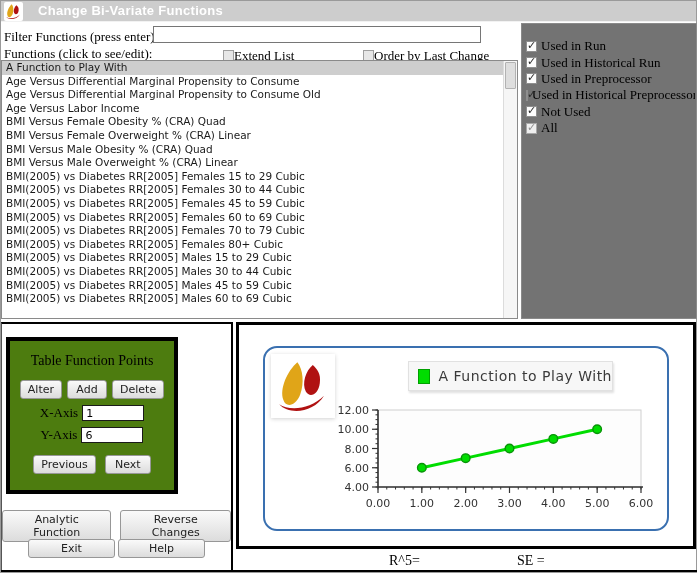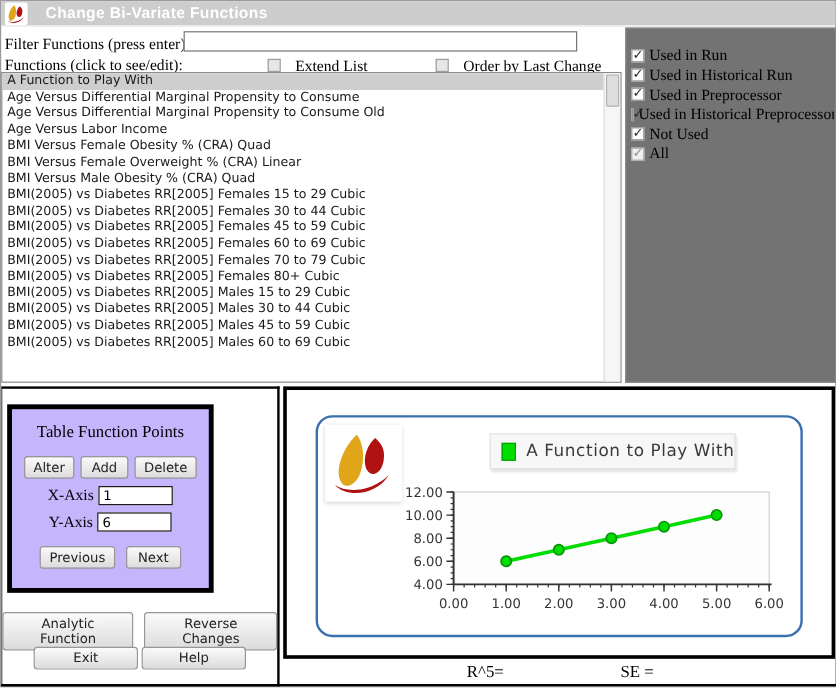--- a/index.html
+++ b/index.html
@@ -23,21 +23,21 @@
                   border:1px solid #767676; font:11px "DejaVu Sans",sans-serif; padding:0 3px; background:#fff; }
   .functions-label { position:absolute; left:3px; top:45px; }
   .cb { display:inline-block; width:11px; height:11px; border:1px solid #8f8f8f;
         background:#fdfdfd; position:relative; vertical-align:-1px; }
   .cb.unchecked { background:#e7e7e7; border-color:#9f9f9f; }
   .cb.checked::after { content:"✓"; position:absolute; left:0; top:-3px;
         font:11px "DejaVu Sans",sans-serif; color:#2b2b2b; }
   .cb.disabled { background:#efefef; border-color:#a8a8a8; }
   .cb.disabled::after { color:#8f8f8f; }
   .hdr-check { position:absolute; top:45px; }
-  .hdr-check .serif-label { margin-left:12px; }
+  .hdr-check .serif-label { margin-left:0; }
 
   .listbox { position:absolute; left:0; top:59px; width:517px; height:259px;
              border:1px solid #8a8a8a; background:#fff; overflow:hidden;
              font:10.5px "DejaVu Sans",sans-serif; color:#1a1a1a; }
   .list-items { position:absolute; left:0; top:0; right:14px; }
   .list-item { height:13.6px; line-height:13.6px; padding-left:4px; white-space:nowrap; overflow:hidden; }
   .list-item.selected { background:#cecece; }
   .vscroll { position:absolute; right:0; top:0; width:14px; height:100%;
              background:#f6f6f6; border-left:1px solid #dcdcdc; }
   .vscroll .thumb { position:absolute; left:1px; top:1px; width:11px; height:27px;
@@ -48,21 +48,21 @@
                  border:1px solid #8a8a8a; background:#737373; }
   .usage-rows { position:absolute; left:4px; top:14px; right:1px; }
   .usage-row { height:16.4px; display:flex; align-items:center; white-space:nowrap; overflow:hidden; }
   .usage-row .serif-label { margin-left:4px; }
 
   
   .bl-panel { position:absolute; left:0; top:321px; width:232px; height:250px;
               background:#fff; border-top:2px solid #000; border-right:2px solid #000;
               border-bottom:2px solid #000; border-left:1px solid #555; }
   .tfp-box { position:absolute; left:4px; top:13px; width:172px; height:157px;
-             border:4px solid #000; background:#c4b5fd; }
+             border:4px solid #000; background:#4d7c0f; }
   .tfp-title { text-align:center; margin-top:12px; font:14px "Liberation Serif",serif; }
   .btn { background:linear-gradient(#fafafa,#dcdcdc); border:1px solid #979797;
          border-radius:3px; font:11px "DejaVu Sans",sans-serif; color:#222;
          padding:2px 7px; text-align:center; cursor:default; }
   .tfp-btn-row { display:flex; justify-content:center; gap:5px; margin-top:11px; }
   .axis-row { display:flex; justify-content:center; align-items:center; margin-top:6px; }
   .axis-row .serif-label { margin-right:4px; }
   .axis-input { width:62px; height:16px; border:1px solid #1a1a1a;
                 font:11px "DejaVu Sans",sans-serif; padding:0 3px; }
   .nav-row { display:flex; justify-content:center; gap:9px; margin-top:12px; }
@@ -121,20 +121,21 @@
 
   <div class="listbox">
     <div class="list-items">
         <div class="list-item selected">A Function to Play With</div>
         <div class="list-item">Age Versus Differential Marginal Propensity to Consume</div>
         <div class="list-item">Age Versus Differential Marginal Propensity to Consume Old</div>
         <div class="list-item">Age Versus Labor Income</div>
         <div class="list-item">BMI Versus Female Obesity % (CRA) Quad</div>
         <div class="list-item">BMI Versus Female Overweight % (CRA) Linear</div>
         <div class="list-item">BMI Versus Male Obesity % (CRA) Quad</div>
+        <div class="list-item">BMI Versus Male Overweight % (CRA) Linear</div>
         <div class="list-item">BMI(2005) vs Diabetes RR[2005] Females 15 to 29 Cubic</div>
         <div class="list-item">BMI(2005) vs Diabetes RR[2005] Females 30 to 44 Cubic</div>
         <div class="list-item">BMI(2005) vs Diabetes RR[2005] Females 45 to 59 Cubic</div>
         <div class="list-item">BMI(2005) vs Diabetes RR[2005] Females 60 to 69 Cubic</div>
         <div class="list-item">BMI(2005) vs Diabetes RR[2005] Females 70 to 79 Cubic</div>
         <div class="list-item">BMI(2005) vs Diabetes RR[2005] Females 80+ Cubic</div>
         <div class="list-item">BMI(2005) vs Diabetes RR[2005] Males 15 to 29 Cubic</div>
         <div class="list-item">BMI(2005) vs Diabetes RR[2005] Males 30 to 44 Cubic</div>
         <div class="list-item">BMI(2005) vs Diabetes RR[2005] Males 45 to 59 Cubic</div>
         <div class="list-item">BMI(2005) vs Diabetes RR[2005] Males 60 to 69 Cubic</div>

